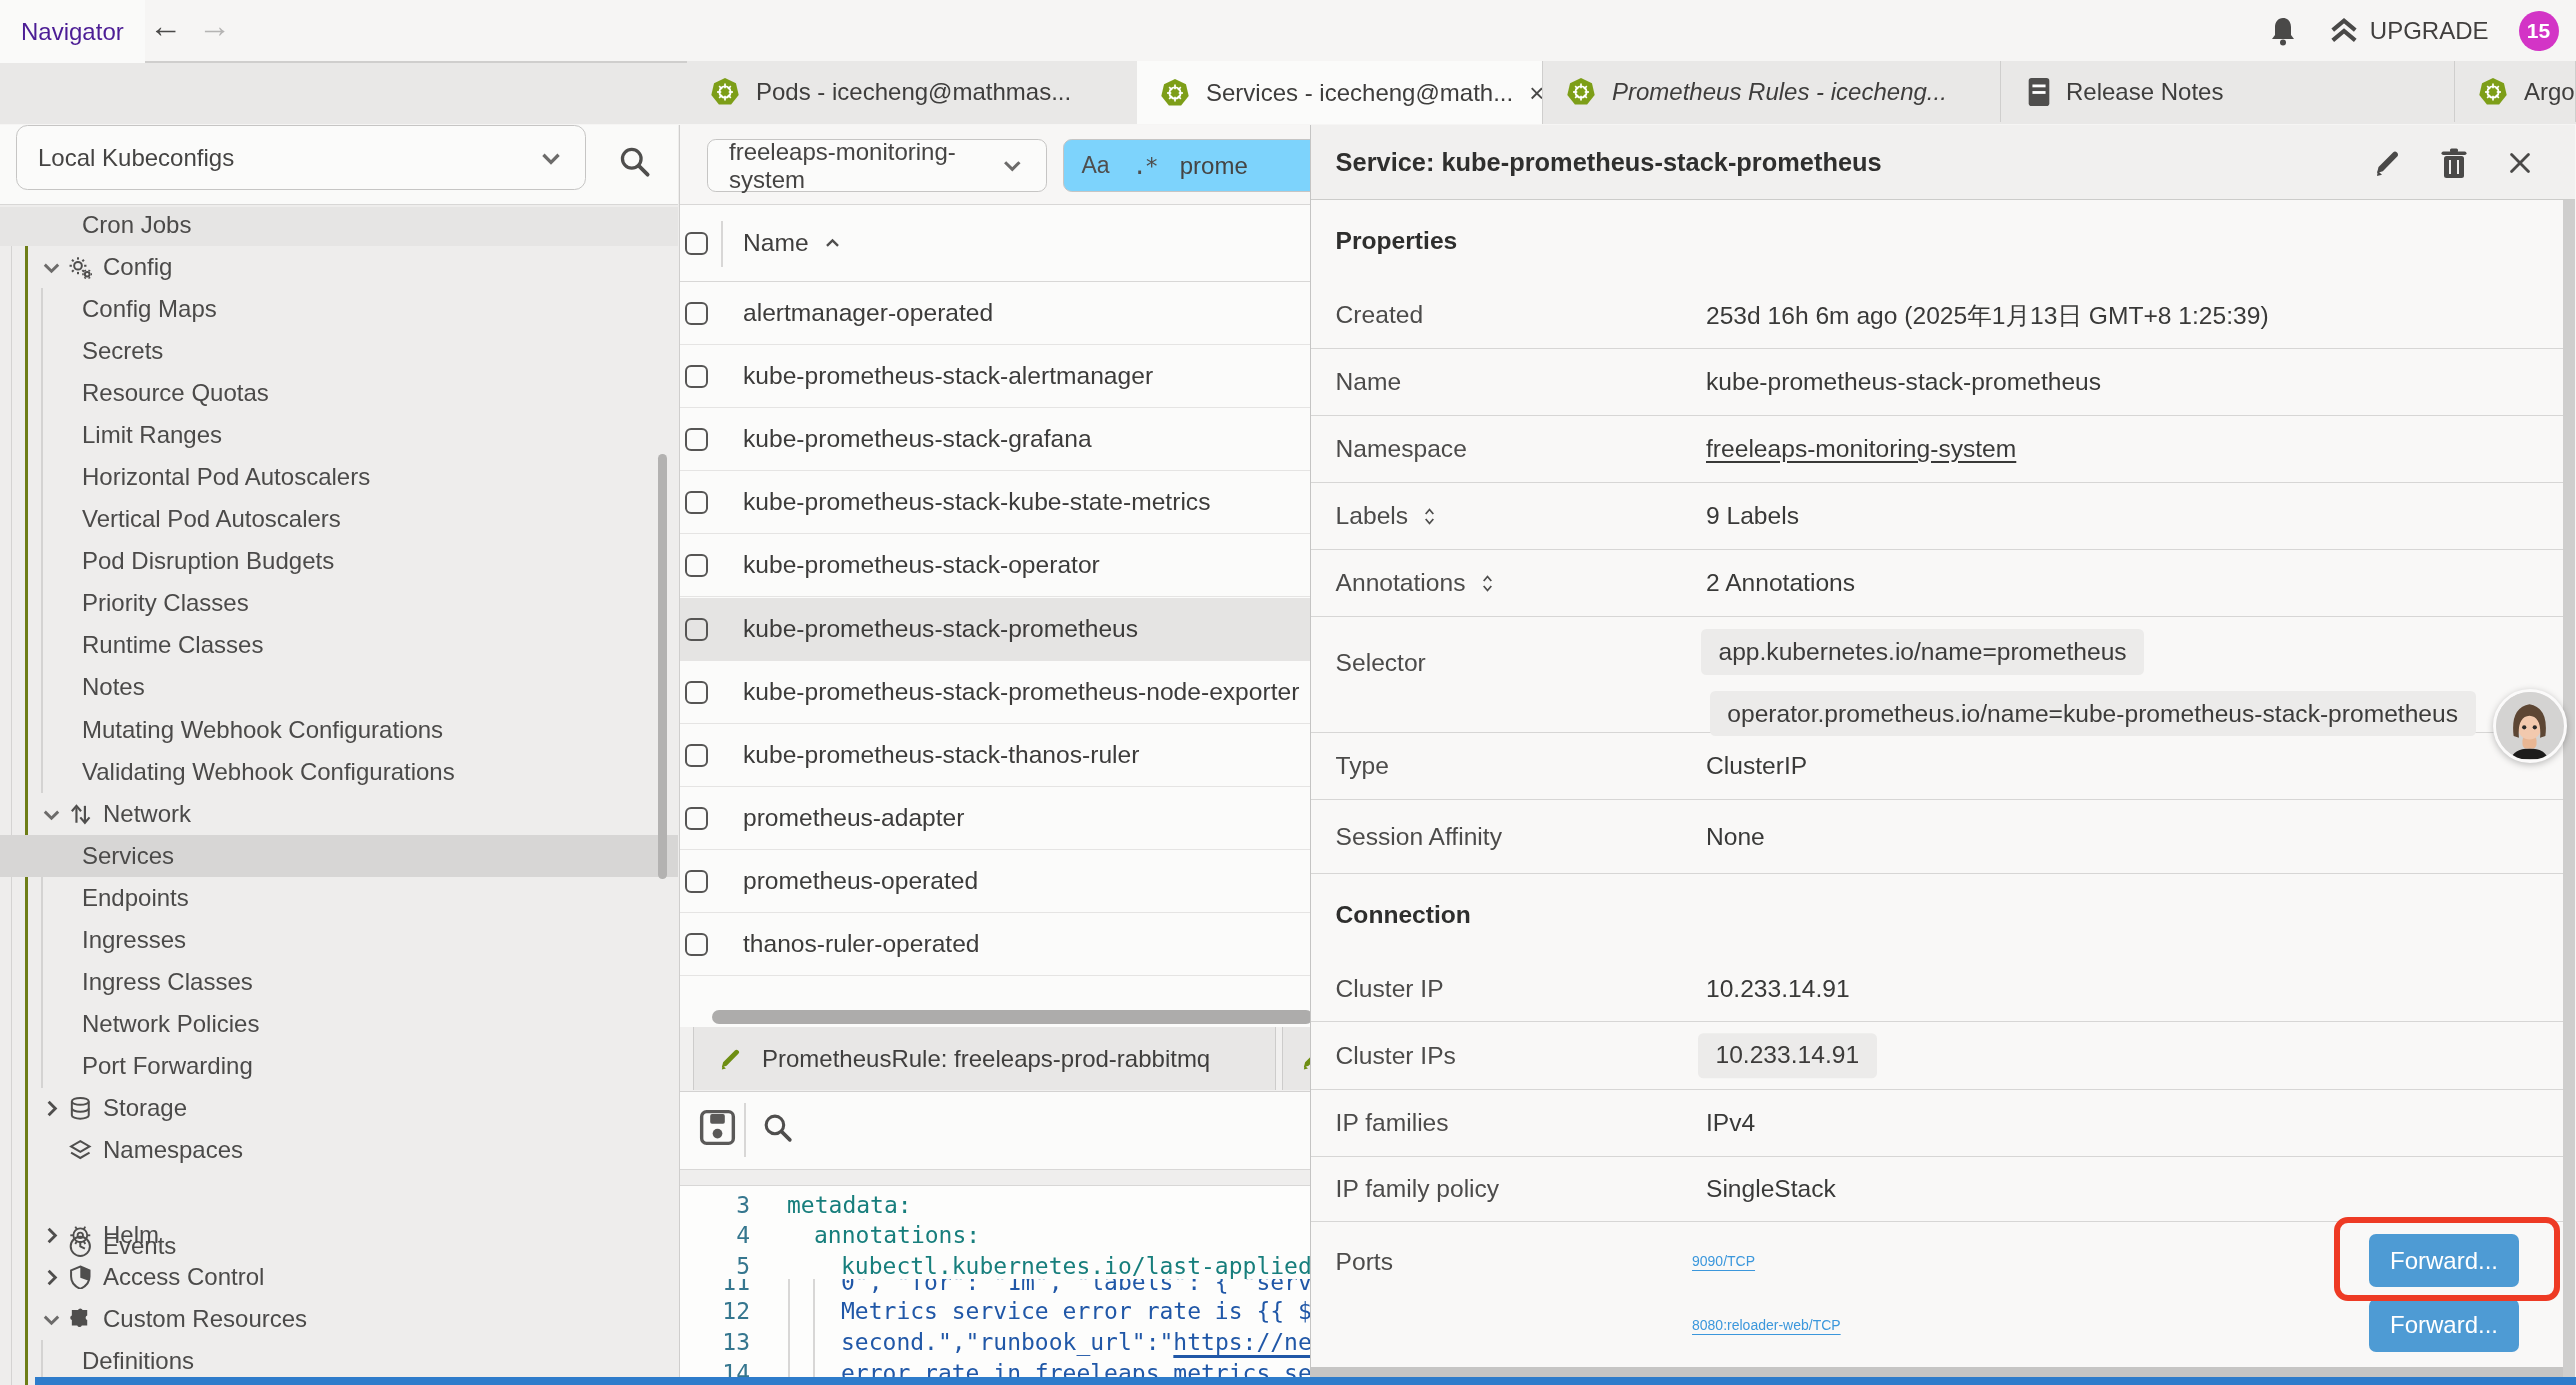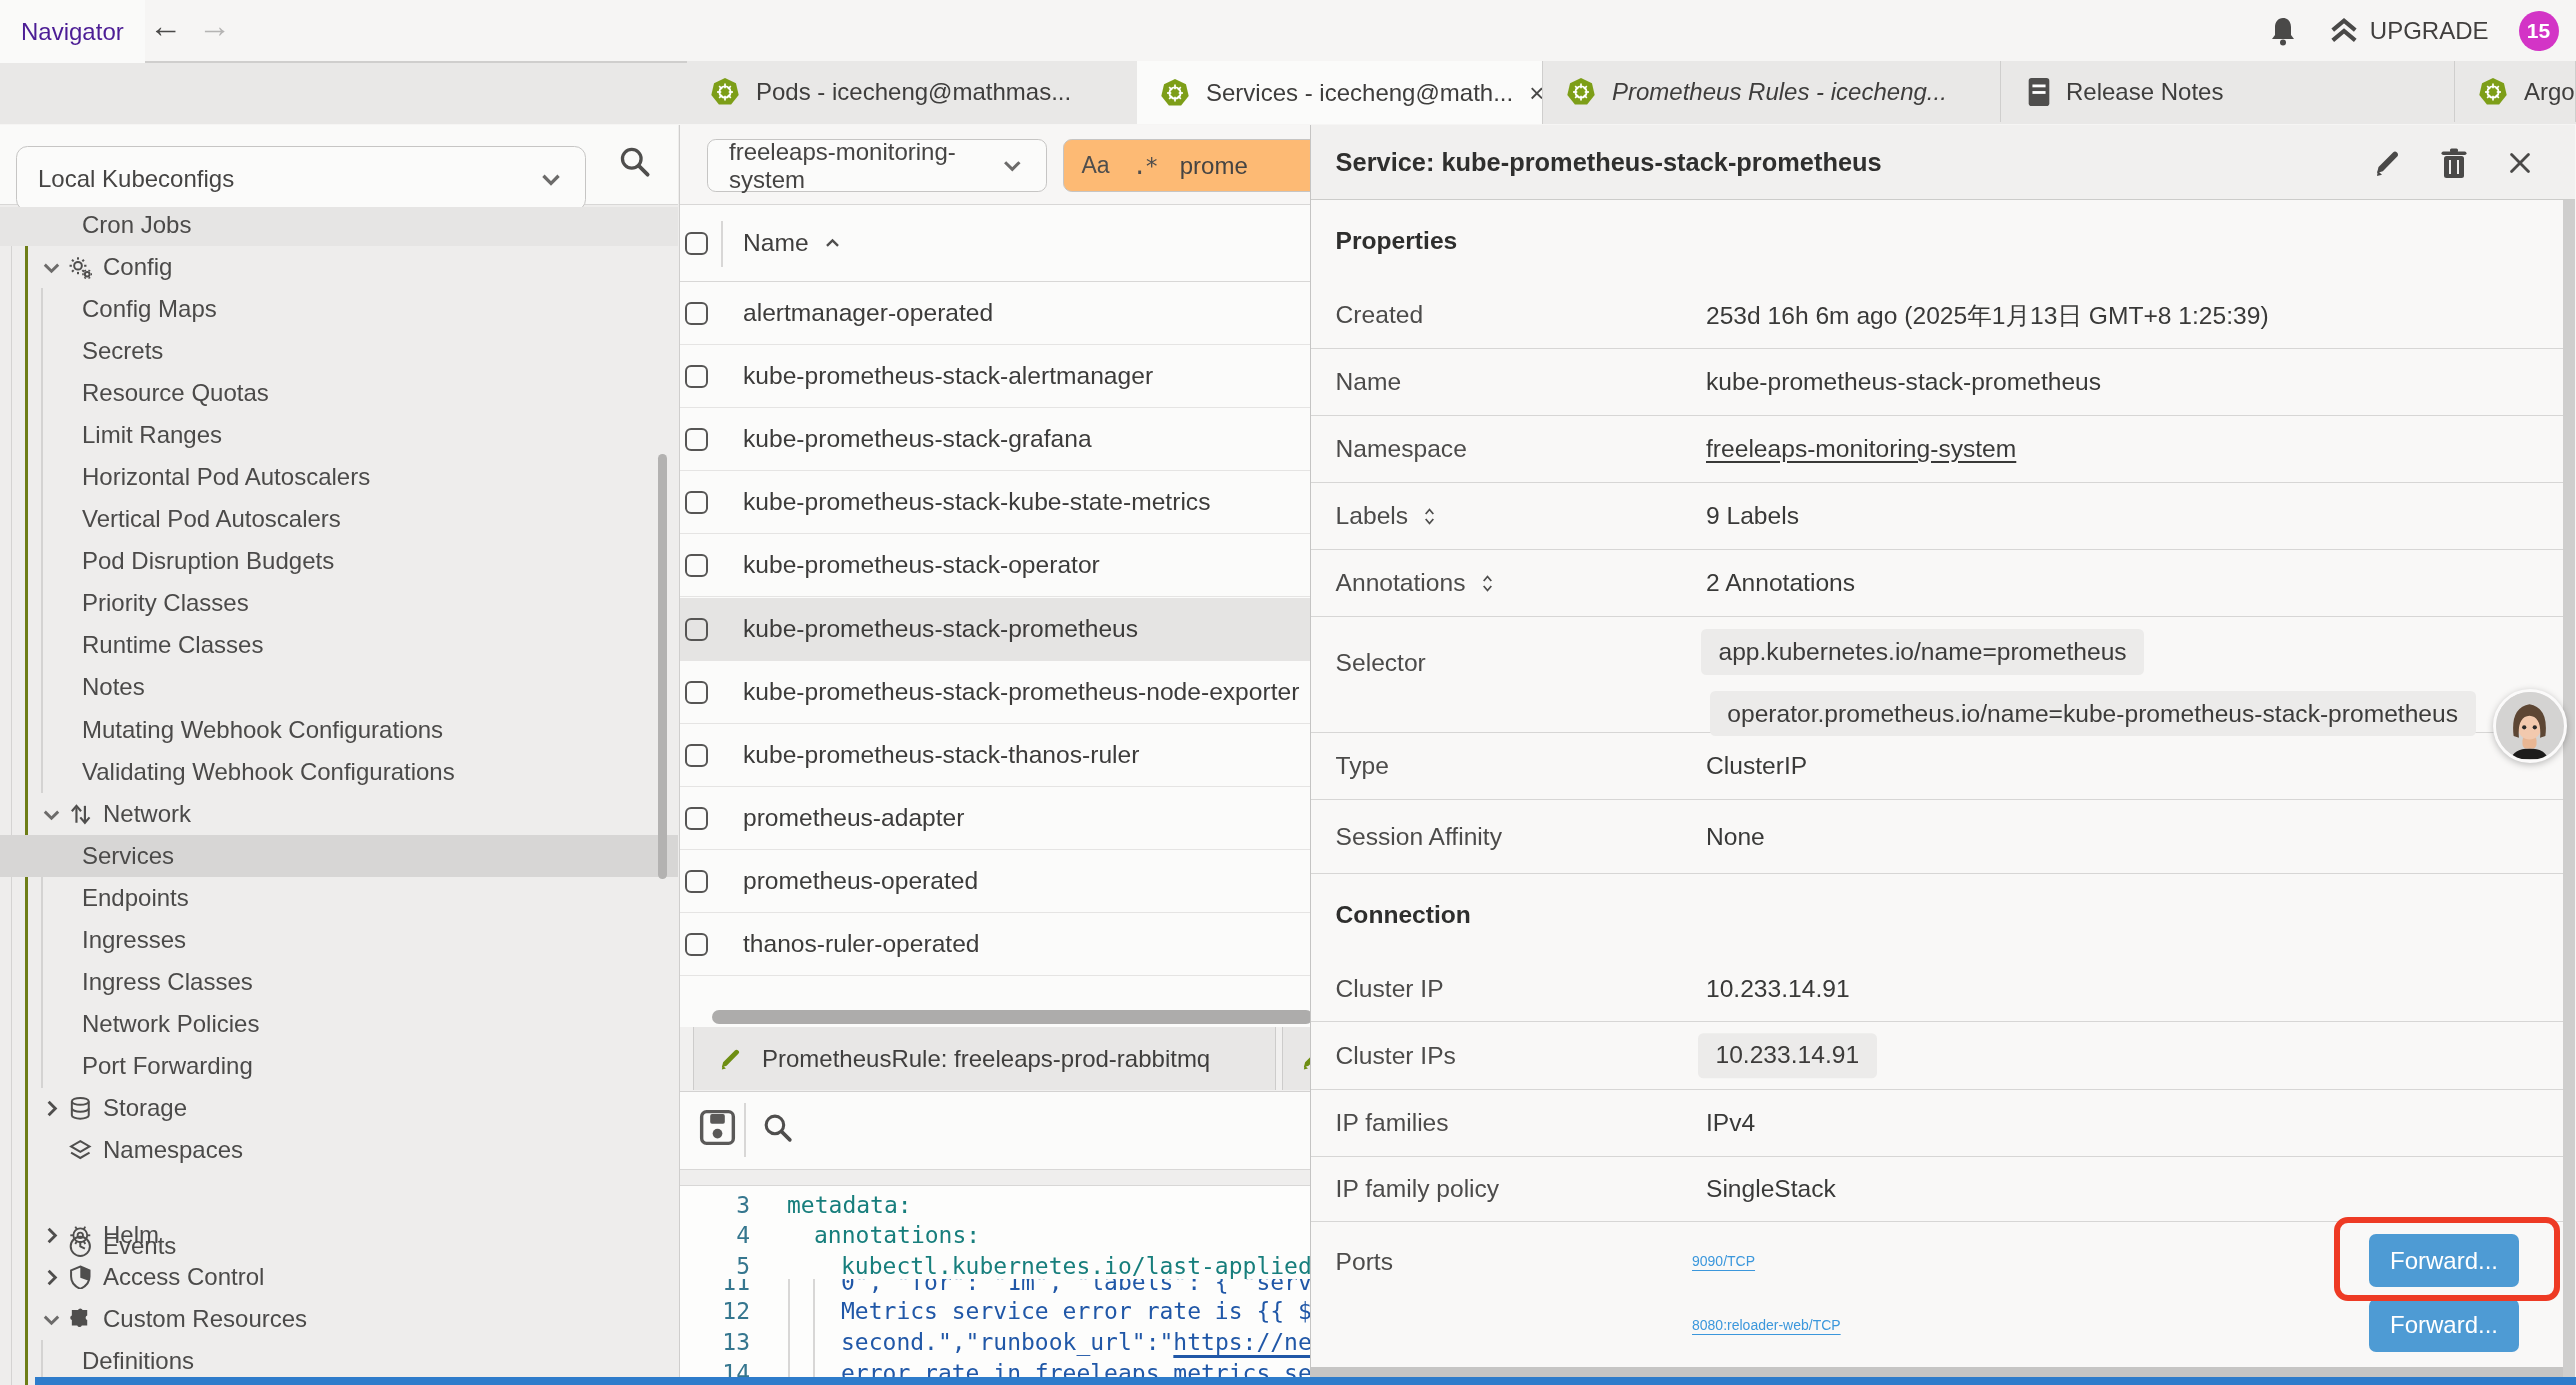--- a/index.html
+++ b/index.html
@@ -30,40 +30,40 @@
   .tab .close{margin-left:auto;font-size:26px;color:#4a4948;line-height:1;}
   .nav-tab{position:absolute;left:0;top:0;width:145px;height:63px;background:#fafaf9;z-index:2;
            display:flex;align-items:center;padding-left:21px;box-sizing:border-box;font-size:24px;color:#4c1d95;}
 
   
   .sidebar{position:absolute;left:0;top:125px;width:680px;height:1261px;background:#eeedec;box-sizing:border-box;border-right:1.8px solid #cfcecd;}
   .selector-row{position:absolute;left:0;top:0;width:678px;height:80px;background:#fafaf9;border-bottom:1.8px solid #d8d7d6;box-sizing:border-box;}
   .dropdown{position:absolute;box-sizing:border-box;border:1.8px solid #c6c5c4;border-radius:11.4px;background:#fbfbfa;
             display:flex;align-items:center;font-size:24px;color:#454443;padding:0 21px;}
   .dropdown .chev{margin-left:auto;}
-  .kubeconfig-dd{left:16px;top:21px;width:570px;height:65px;}
+  .kubeconfig-dd{left:16px;top:0;width:570px;height:65px;}
   .tree{position:absolute;left:0;top:82px;width:678px;height:1179px;overflow:hidden;}
   .guide{position:absolute;width:1.8px;background:#d4d3d2;}
   .guide.green{background:#6e7e17;width:2.6px;}
   .trow{position:absolute;left:0;width:678px;height:42px;display:flex;align-items:center;font-size:24px;color:#4b4a49;}
   .trow.selected{background:#d7d6d5;}
   .trow.hovered{background:#e6e5e4;}
   .trow .chev{position:absolute;left:40px;}
   .trow .ticon{position:absolute;left:67px;width:26px;display:flex;justify-content:center;}
   .trow .tlabel{position:absolute;white-space:nowrap;}
   .trow.child .tlabel{left:82px;}
   .trow.group .tlabel,.trow.leaf .tlabel{left:103px;}
   .sb-scroll{position:absolute;left:658px;top:329px;width:8.8px;height:425px;border-radius:4.4px;background:#b3b2b1;}
 
   
   .listpanel{position:absolute;left:680px;top:125px;width:646px;height:1261px;background:#fbfbfa;}
   .filter-row{position:absolute;left:0;top:0;width:646px;height:80px;background:#f7f6f5;border-bottom:1.8px solid #d8d7d6;box-sizing:border-box;}
   .ns-dd{left:27px;top:14px;width:340px;height:53px;border-radius:8.8px;}
   .searchbox{position:absolute;left:383px;top:14px;width:281px;height:53px;border:1.8px solid #c6c5c4;border-radius:8.8px;
-             background:#fdba74;display:flex;align-items:center;gap:23px;padding:0 17.5px;font-size:24px;color:#454443;box-sizing:border-box;}
+             background:#7dd3fc;display:flex;align-items:center;gap:23px;padding:0 17.5px;font-size:24px;color:#454443;box-sizing:border-box;}
   .sb-ic{color:#4f4e4d;font-size:23px;}
   .regex-ic{font-family:"DejaVu Sans Mono",monospace;letter-spacing:-1.8px;}
   .header-row{position:absolute;left:0;top:80px;width:646px;height:77px;background:#fbfbfa;border-bottom:1.8px solid #d8d7d6;box-sizing:border-box;}
   .cb{position:absolute;width:23px;height:23px;border:2.6px solid #565554;border-radius:6.1px;box-sizing:border-box;background:transparent;}
   .colname{position:absolute;left:63px;top:50%;transform:translateY(-50%);font-size:24.6px;color:#3f3e3d;display:flex;align-items:center;gap:14px;}
   .hdr-div{position:absolute;left:41px;top:16px;width:1.8px;height:46px;background:#d8d7d6;}
   .srow{position:absolute;left:0;width:646px;height:63px;border-bottom:1.8px solid #e5e4e3;box-sizing:border-box;font-size:24.6px;color:#3c3b3a;}
   .srow.selected{background:#e5e4e3;}
   .srow .rname{position:absolute;left:63px;top:50%;transform:translateY(-50%);white-space:nowrap;}
   .hthumb{position:absolute;left:32px;top:885px;width:601px;height:14px;border-radius:7px;background:#adacab;}

